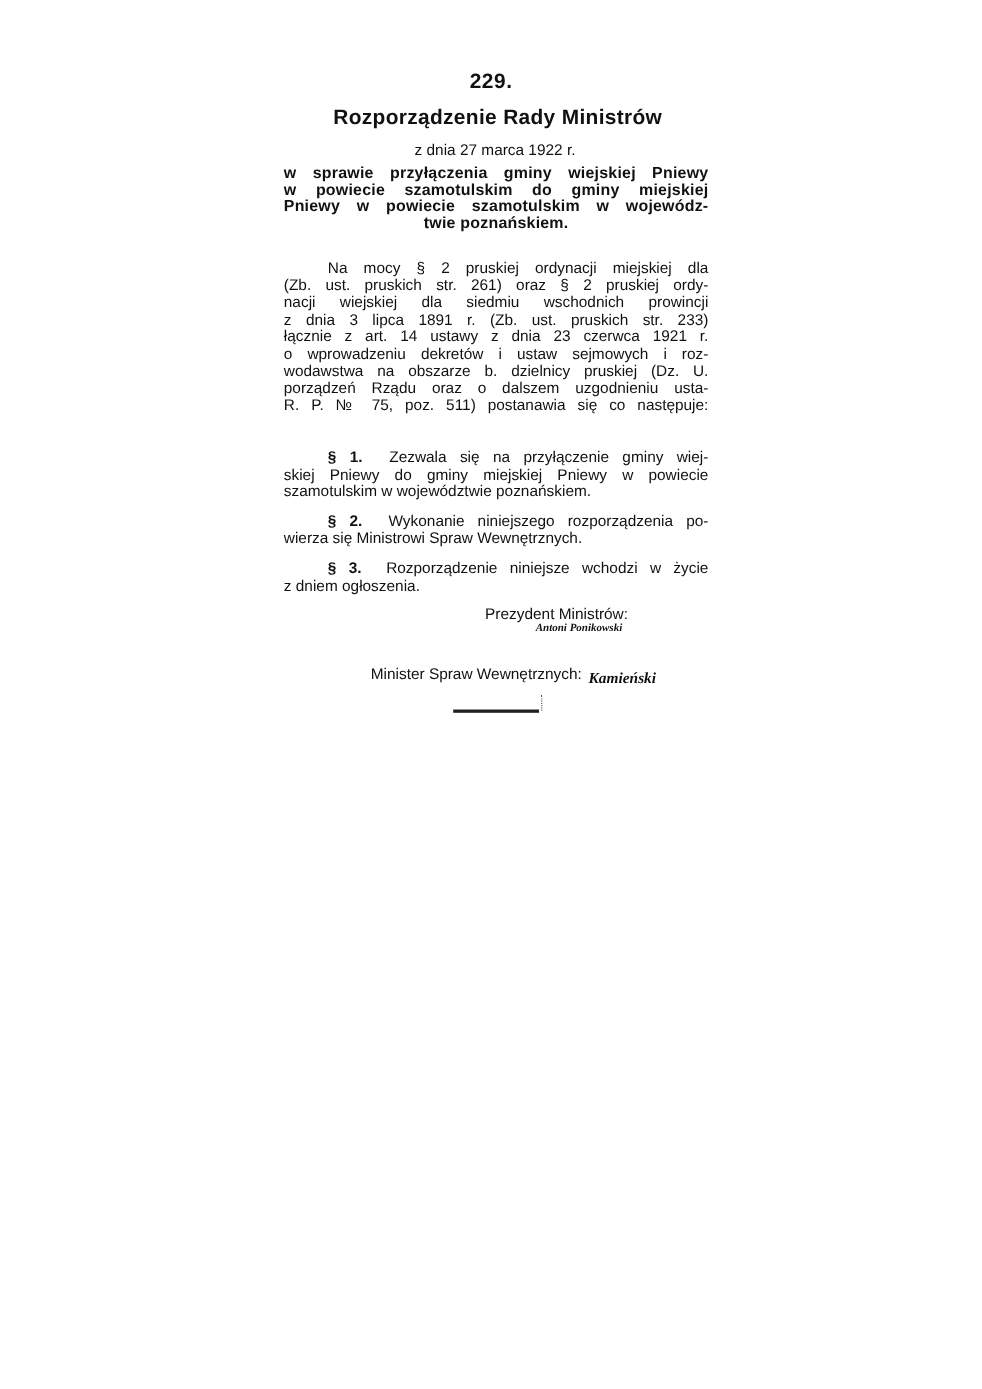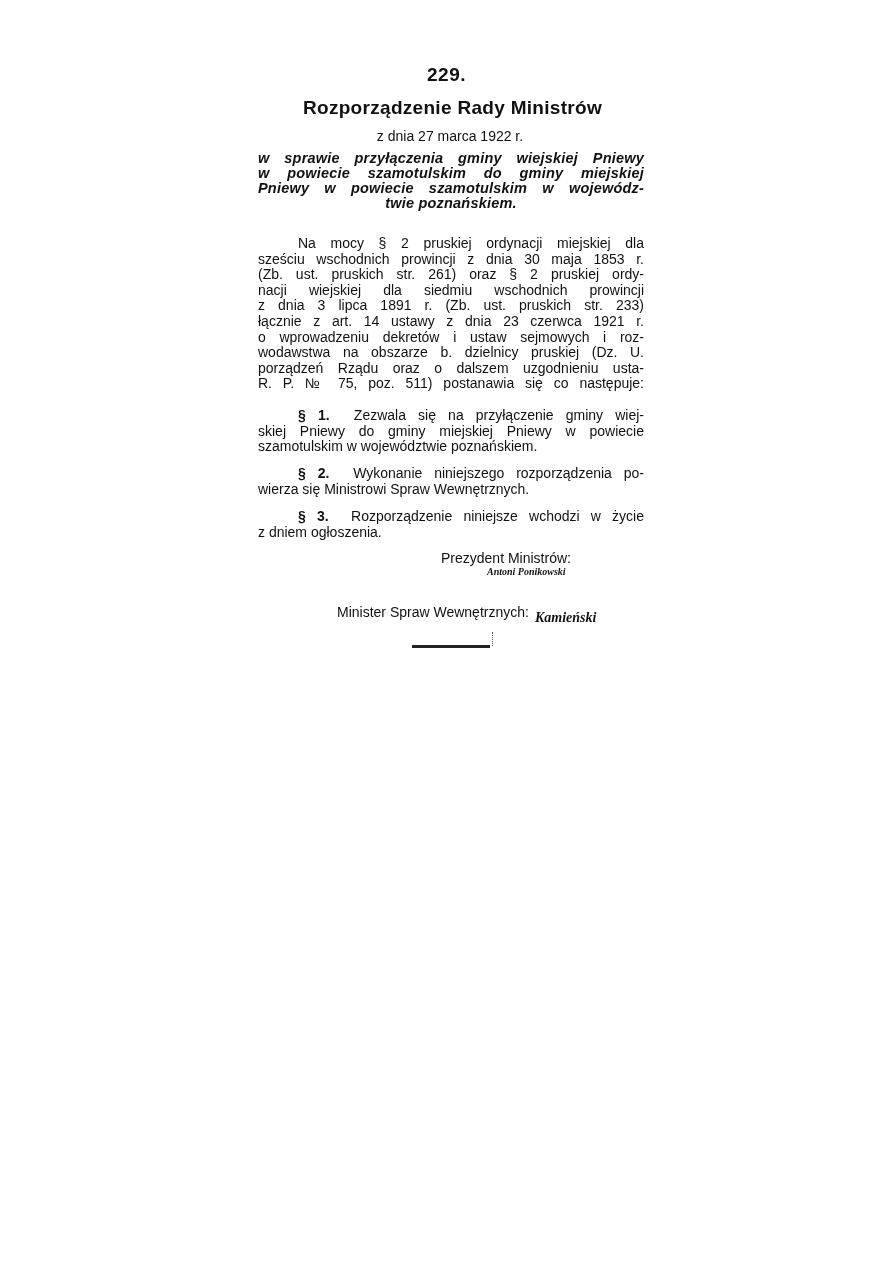--- a/index.html
+++ b/index.html
@@ -2,21 +2,21 @@
 <html><head>
 <meta charset="utf-8">
 <style>
   html, body { margin: 0; padding: 0; background: #ffffff; }
   body { width: 893px; height: 1263px; position: relative; overflow: hidden; color: #111; }
   .page { position: absolute; left: 0; top: 0; width: 893px; height: 1263px; }
   .col { position: absolute; left: 258px; width: 386px; font-family: "Liberation Sans", sans-serif; }
   .num { position: absolute; left: 0; width: 893px; top: 64px; text-align: center; font-family: "Liberation Sans", sans-serif; font-size: 19px; font-weight: bold; letter-spacing: 0.5px; }
   .title { position: absolute; left: 0; width: 905px; top: 97px; text-align: center; font-family: "Liberation Sans", sans-serif; font-size: 19px; font-weight: bold; letter-spacing: 0.3px; }
   .date { position: absolute; left: 0; width: 900px; top: 128px; text-align: center; font-family: "Liberation Sans", sans-serif; font-size: 14px; }
-  .subject { top: 151px; font-size: 14.5px; font-weight: bold; line-height: 15px; text-align: justify; text-align-last: center; letter-spacing: 0.2px; font-style: italic; }
+  .subject { top: 151px; font-size: 14.5px; font-weight: bold; line-height: 15px; text-align: justify; text-align-last: center; letter-spacing: 0.2px; }
   .subject span.line { display: block; text-align: justify; text-align-last: justify; }
   .subject span.line.last { text-align-last: center; }
   .para { position: absolute; left: 258px; width: 386px; font-family: "Liberation Sans", sans-serif; font-size: 14px; line-height: 15.6px; }
   .para .l { display: block; text-align: justify; text-align-last: justify; white-space: nowrap; }
   .para .l.last { text-align-last: left; }
   .para .l.indent { padding-left: 40px; }
   .p0 { top: 236px; }
   .p1 { top: 408px; }
   .p2 { top: 466px; }
   .p3 { top: 509px; }
@@ -40,21 +40,20 @@
 
   <div class="col subject">
     <span class="line">w sprawie przyłączenia gminy wiejskiej Pniewy</span>
     <span class="line">w powiecie szamotulskim do gminy miejskiej</span>
     <span class="line">Pniewy w powiecie szamotulskim w wojewódz-</span>
     <span class="line last">twie poznańskiem.</span>
   </div>
 
   <div class="para p0">
     <span class="l indent">Na mocy § 2 pruskiej ordynacji miejskiej dla</span>
-    <span class="l">sześciu wschodnich prowincji z dnia 30 maja 1853 r.</span>
     <span class="l">(Zb. ust. pruskich str. 261) oraz § 2 pruskiej ordy-</span>
     <span class="l">nacji wiejskiej dla siedmiu wschodnich prowincji</span>
     <span class="l">z dnia 3 lipca 1891 r. (Zb. ust. pruskich str. 233)</span>
     <span class="l">łącznie z art. 14 ustawy z dnia 23 czerwca 1921 r.</span>
     <span class="l">o wprowadzeniu dekretów i ustaw sejmowych i roz-</span>
     <span class="l">wodawstwa na obszarze b. dzielnicy pruskiej (Dz. U.</span>
     <span class="l">porządzeń Rządu oraz o dalszem uzgodnieniu usta-</span>
     <span class="l">R. P. № 75, poz. 511) postanawia się co następuje:</span>
   </div>
 

